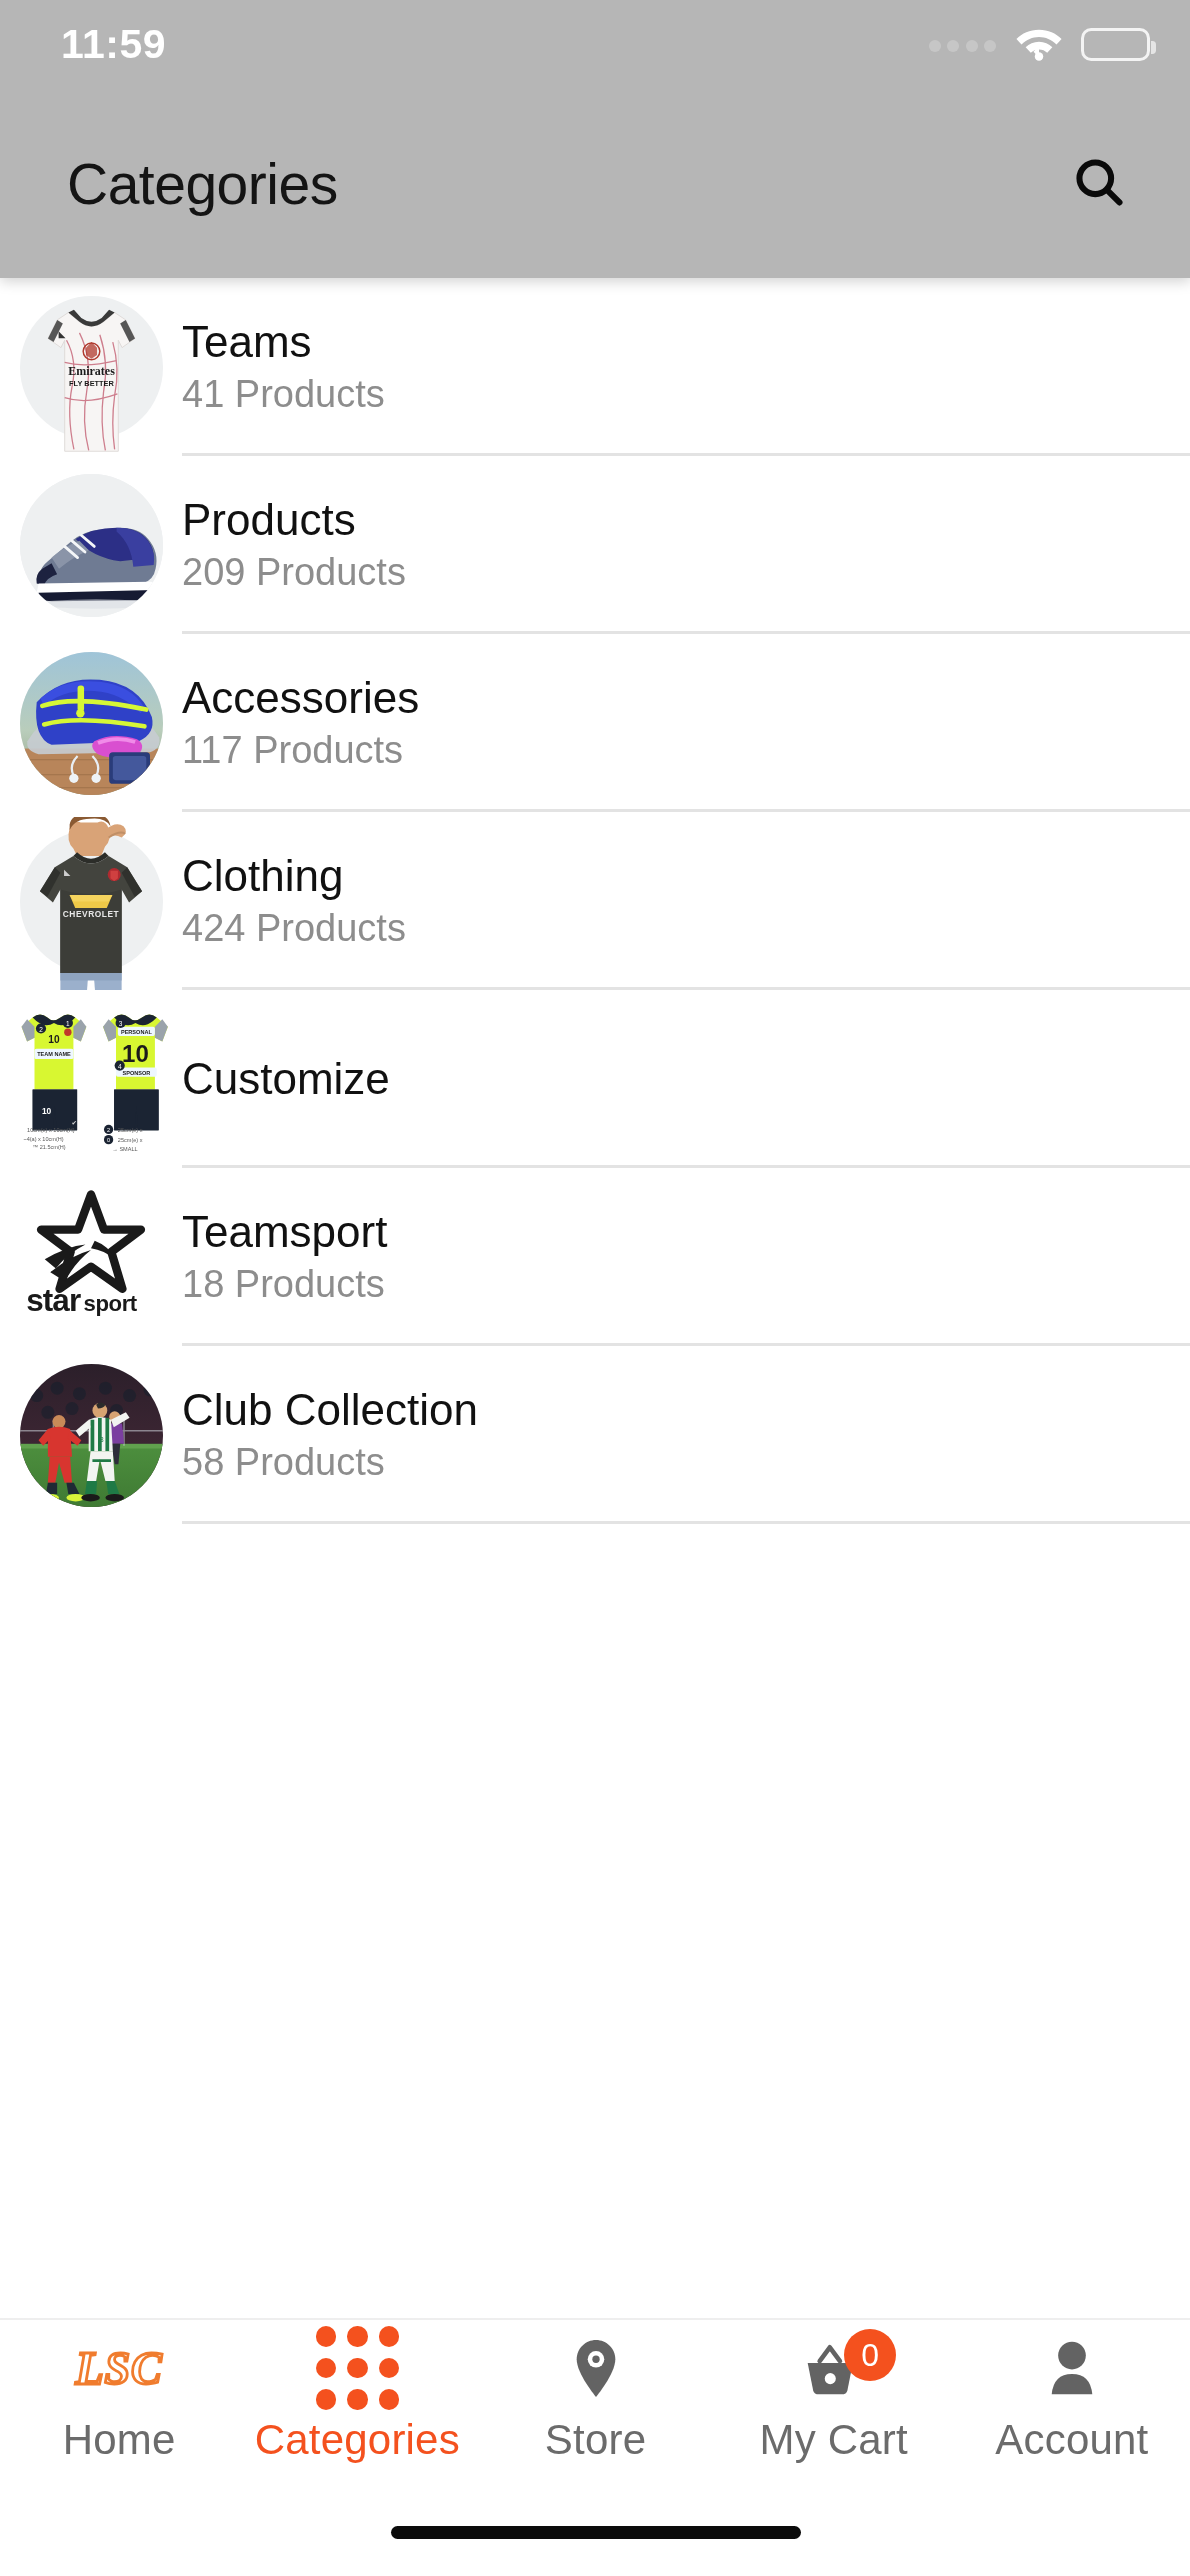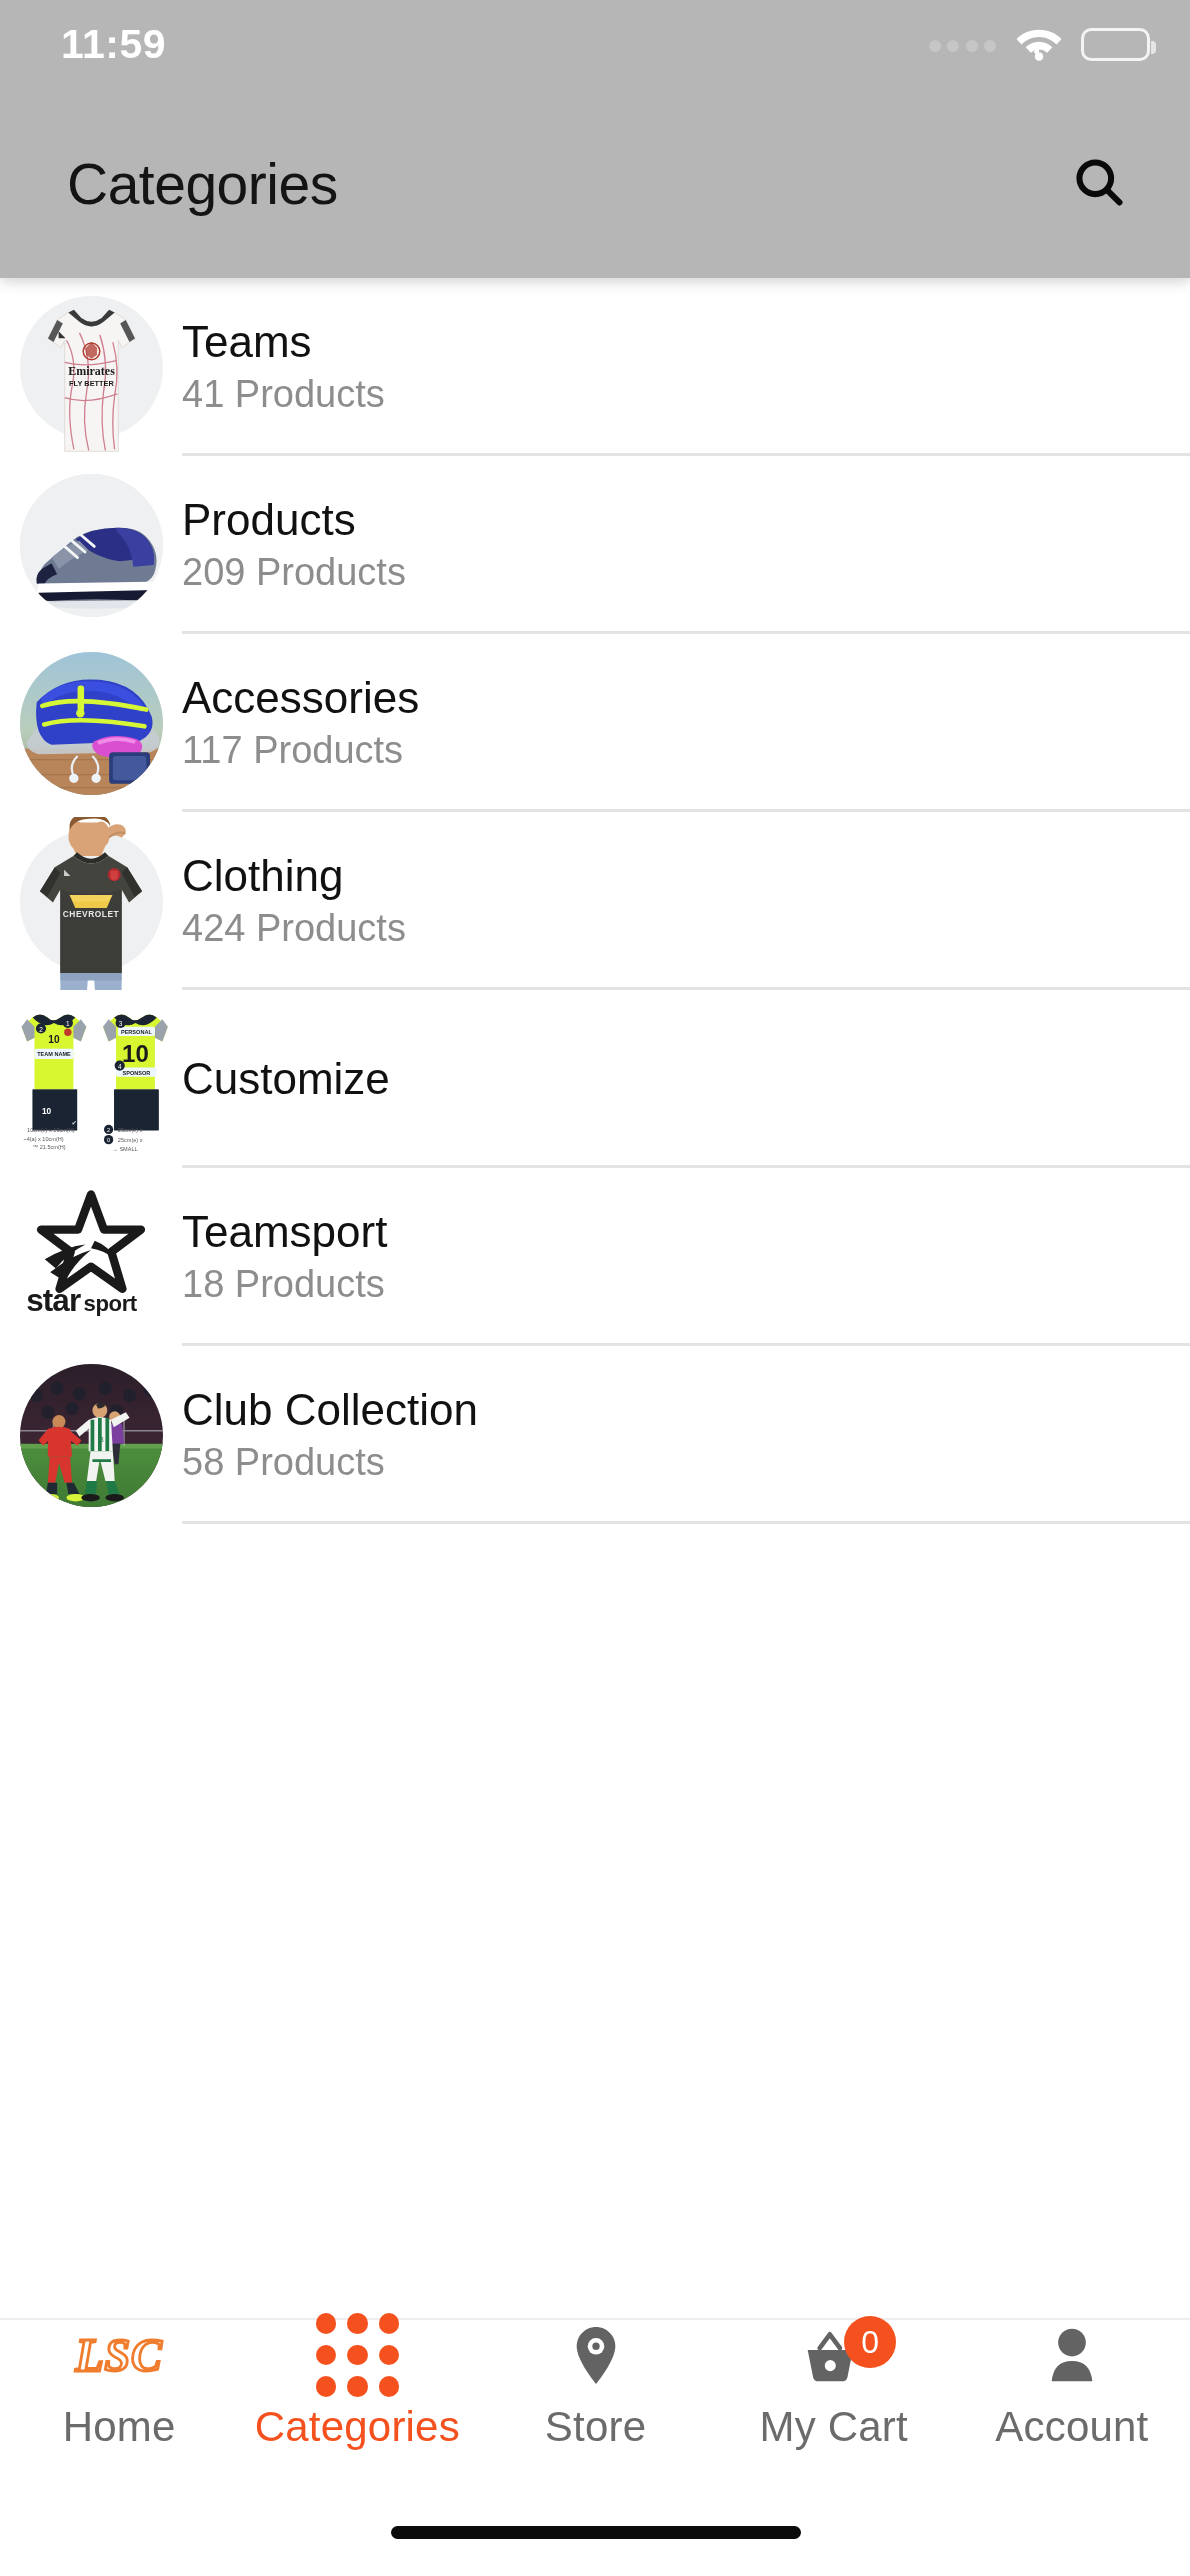--- a/index.html
+++ b/index.html
@@ -78,21 +78,21 @@
 
   
   .art { position:absolute; inset:0; }
   .art svg, .art canvas { display:block; }
 
   
   .tabbar {
     position:absolute; bottom:0; left:0; width:1191px; height:258px;
     background:#ffffff; border-top:2.8px solid #eeeeee; z-index:20;
   }
-  .tabs { display:flex; height:163px; }
+  .tabs { display:flex; height:163px; padding-top:13px; }
   .tab {
     flex:1; display:flex; flex-direction:column; align-items:center; justify-content:flex-start;
     gap:13px;
   }
   .tab-ico { height:70px; display:flex; align-items:center; justify-content:center; position:relative; }
   .tab-label { font-size:42px; color:#6b6b6b; letter-spacing:0.2px; }
   .tab.active .tab-label { color:#f4511e; }
   .logo-lsc {
     font-family:"Liberation Serif", serif; font-style:italic; font-weight:700;
     font-size:46px; color:#ffffff; letter-spacing:0.9px;

